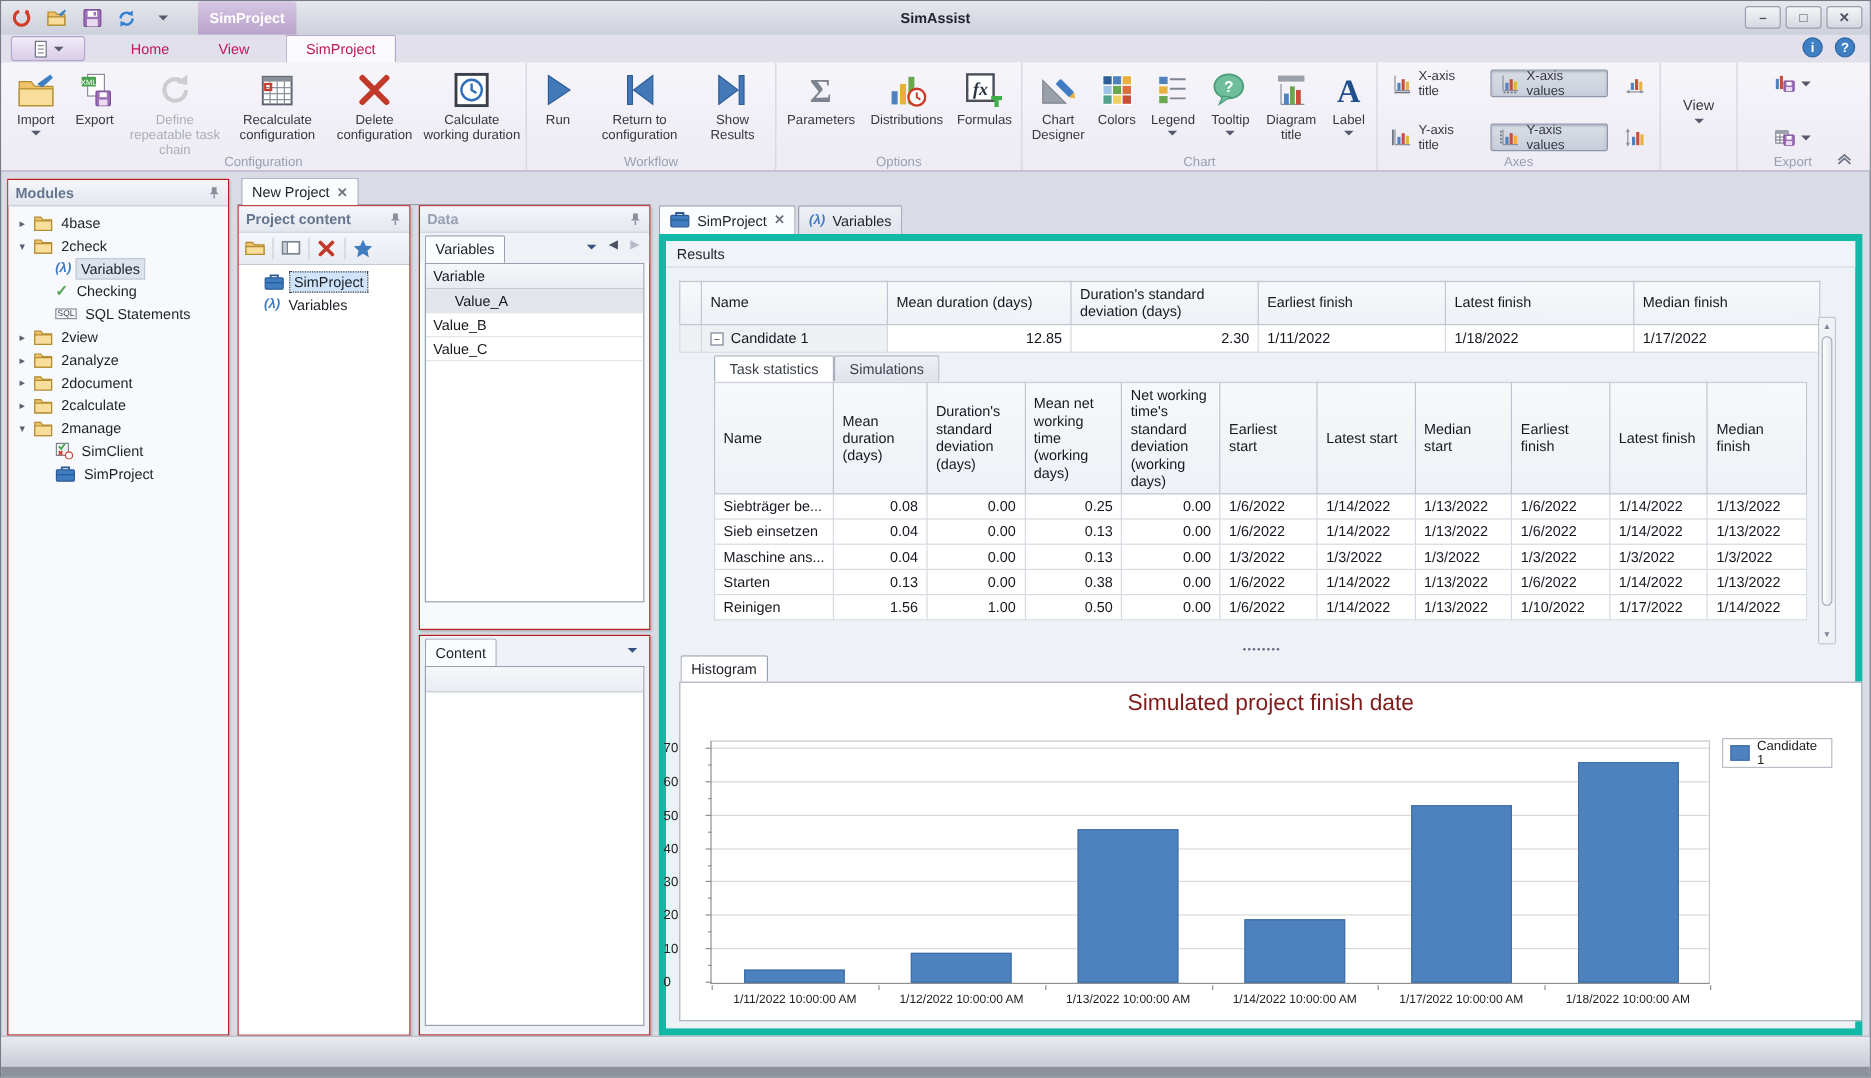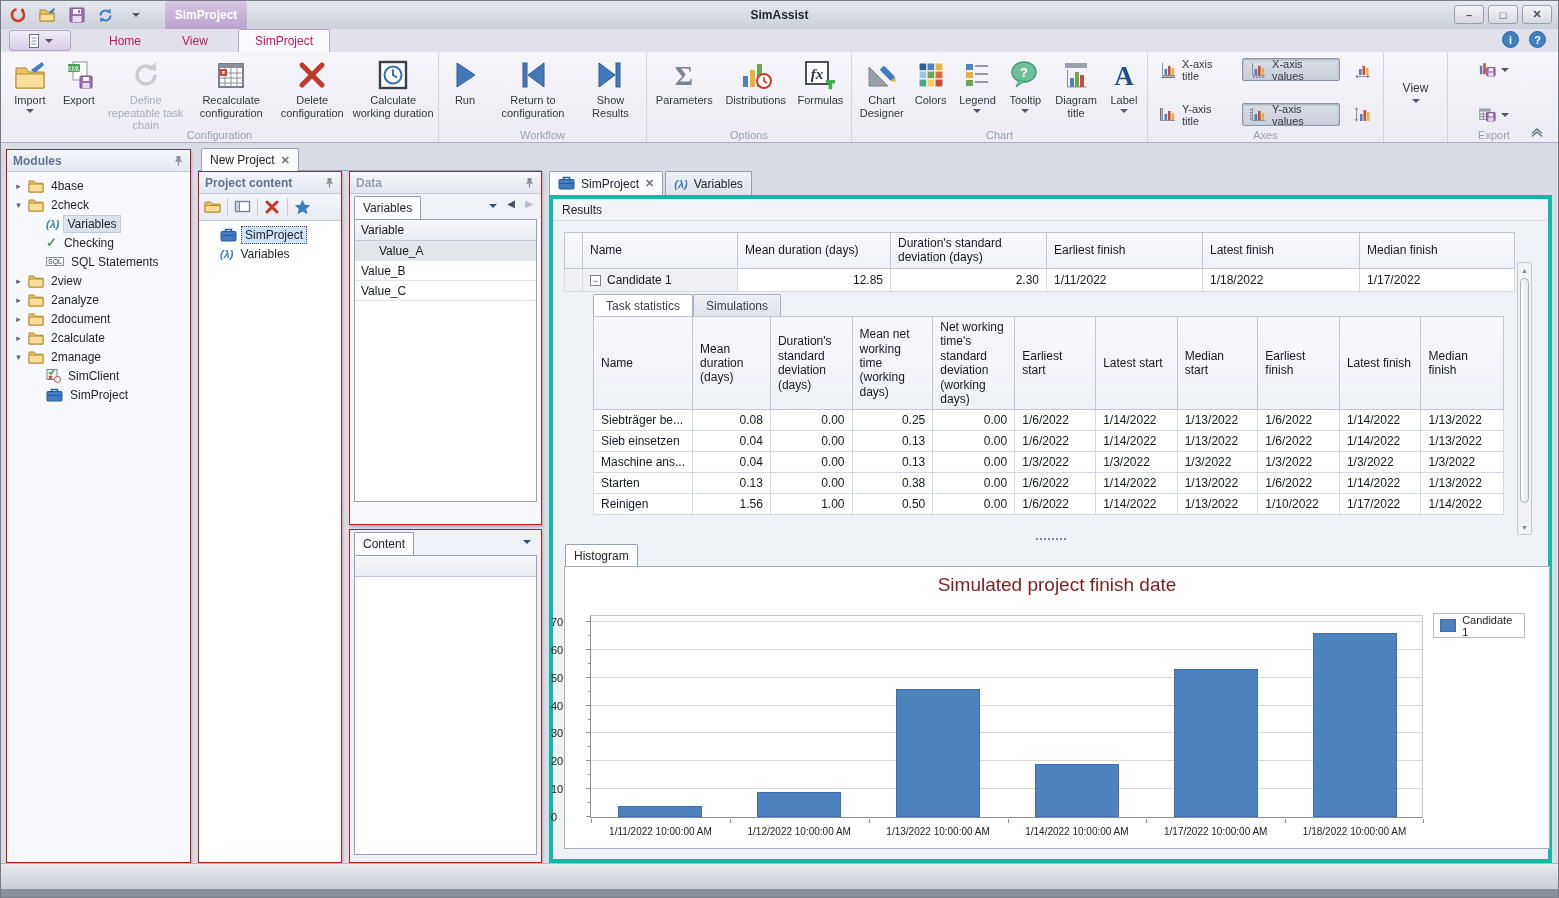--- a/index.html
+++ b/index.html
@@ -109,21 +109,21 @@
   td.num { text-align:right; }
   td.shade { background:#eef0f4; }
   .minusbox { display:inline-flex; width:11px; height:11px; border:1px solid #7a8294;
     align-items:center; justify-content:center; font-size:9px; color:#3a4250;
     margin-right:6px; background:#fff; }
 
   
   #main-area { position:absolute; left:548px; top:170px; width:1003px; height:692px; }
   #doc-tabs { position:absolute; top:0; left:0; right:0; height:24px; display:flex; gap:2px; }
   #results-panel { position:absolute; top:24px; left:0; right:0; bottom:0;
-    background:#eef1f6; border:4px solid #14b8a6; }
+    background:#eef1f6; border:6px solid #14b8a6; }
   #results-bar { height:22px; border-bottom:1px solid #d7dae2; display:flex; align-items:center;
     padding:0 9px; font-size:12px; color:#22252d; background:#f1f3f8; }
   #detail-tabs { position:absolute; top:95px; left:40px; display:flex; }
   .dtab { height:22px; padding:0 12px; font-size:12px; display:flex; align-items:center;
     border:1px solid #aab0bd; border-bottom:none; border-radius:2px 2px 0 0;
     background:linear-gradient(#eef0f5,#dfe3ea); color:#3a3f4a; }
   .dtab.active { background:#fff; position:relative; z-index:2; }
   #task-wrap { position:absolute; top:117px; left:40px; width:911px; height:213px; overflow:hidden; }
   #vscroll { position:absolute; top:63px; right:16px; width:15px; height:273px;
     background:#f1f2f5; border:1px solid #c3c8d2; border-radius:2px; }

